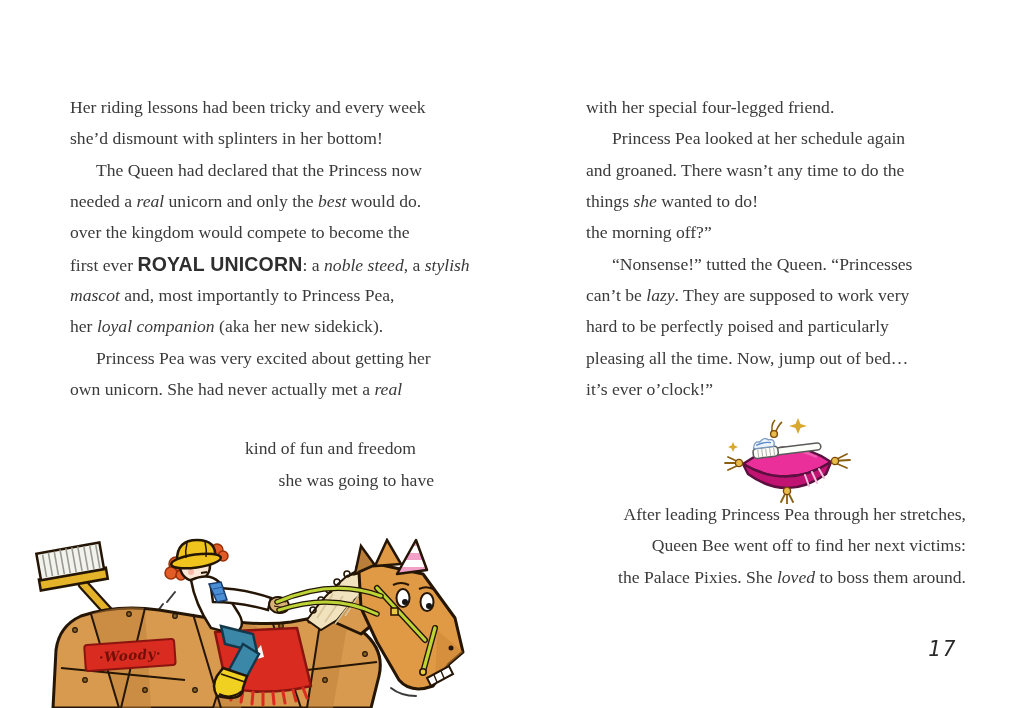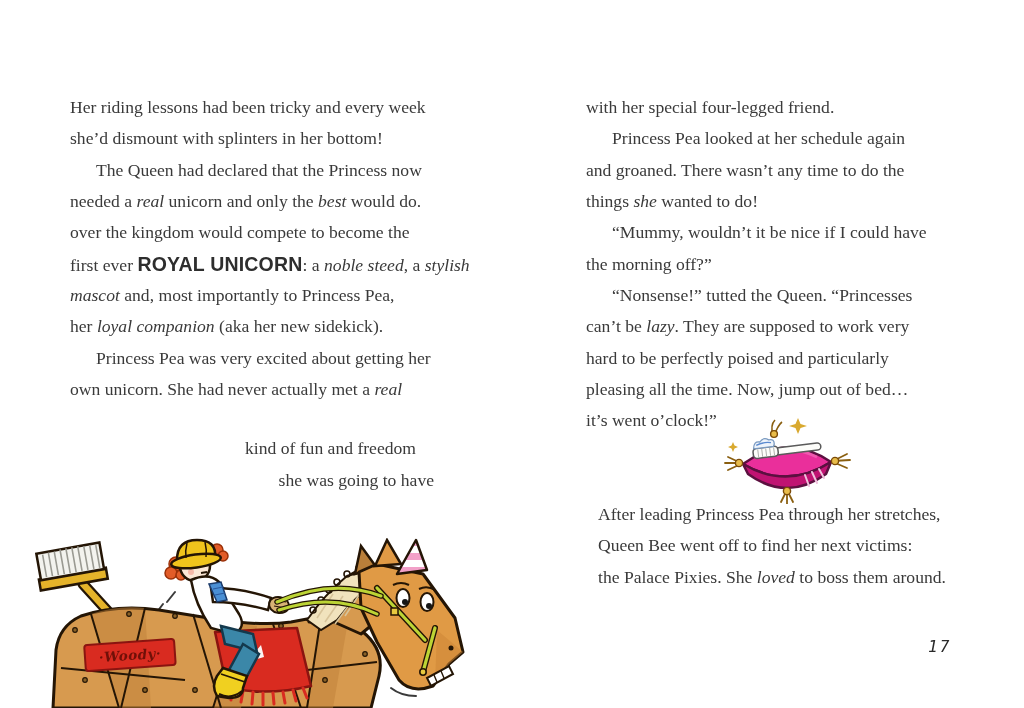--- a/index.html
+++ b/index.html
@@ -4,33 +4,33 @@
 <style>
   * { margin:0; padding:0; box-sizing:border-box; }
   html,body { width:1024px; height:708px; }
   body {
     position:relative; background:#ffffff; overflow:hidden;
     font-family:"Liberation Serif", serif; color:#3a3a3a;
   }
   .page-col { position:absolute; top:92px; width:368px; }
   #left-col  { left:70px; }
   #right-col { left:586px; }
-  #right-bottom { position:absolute; left:598px; top:499px; width:368px; }
+  #right-bottom { position:absolute; left:598px; top:499px; width:368px;text-align:right; }
   .line { height:31.35px; line-height:31.35px; font-size:17.6px; white-space:nowrap; }
   .line.indent { text-indent:26px; }
   .it { font-style:italic; }
   .display-caps {
     font-family:"Liberation Sans", sans-serif; font-weight:700; font-size:19.5px;
     letter-spacing:0.2px; display:inline-block; transform:scaleY(1.06);
     transform-origin:left 74%; color:#2e2e2e;
   }
   #page-number {
     position:absolute; left:928px; top:637px;
     font-family:"DejaVu Sans Mono", monospace; font-style:italic;
-    font-size:16px; letter-spacing:2px; color:#2a2a2a;
+    font-size:21px; letter-spacing:2px; color:#2a2a2a;
   }
   svg.illo { position:absolute; }
   #unicorn-illo { left:25px; top:538px; }
   #cushion-illo { left:697px; top:412px; }
 </style>
 </head>
 <body>
 
 <div id="spread">
 
@@ -47,27 +47,26 @@
       <div class="line"><span>own unicorn. She had never actually met a </span><span class="it">real</span></div>
       <div class="line" style="text-align: right; padding-right: 22px; margin-top: 28px;"><span>kind of fun and freedom</span></div>
       <div class="line" style="text-align: right; padding-right: 4px;"><span>she was going to have</span></div>
     </div>
 
   <div class="page-col" id="right-col">
       <div class="line"><span>with her special four-legged friend.</span></div>
       <div class="line indent"><span>Princess Pea looked at her schedule again</span></div>
       <div class="line"><span>and groaned. There wasn’t any time to do the</span></div>
       <div class="line"><span>things </span><span class="it">she</span><span> wanted to do!</span></div>
-      <div class="line indent"><span>“Mummy, wouldn’t it be nice if I could have</span></div>
       <div class="line"><span>the morning off?”</span></div>
       <div class="line indent"><span>“Nonsense!” tutted the Queen. “Princesses</span></div>
       <div class="line"><span>can’t be </span><span class="it">lazy</span><span>. They are supposed to work very</span></div>
       <div class="line"><span>hard to be perfectly poised and particularly</span></div>
       <div class="line"><span>pleasing all the time. Now, jump out of bed…</span></div>
-      <div class="line"><span>it’s went o’clock!”</span></div>
+      <div class="line"><span>it’s ever o’clock!”</span></div>
     </div>
 
   <div id="right-bottom">
       <div class="line"><span>After leading Princess Pea through her stretches,</span></div>
       <div class="line"><span>Queen Bee went off to find her next victims:</span></div>
       <div class="line"><span>the Palace Pixies. She </span><span class="it">loved</span><span> to boss them around.</span></div>
     </div>
 
   <svg id="unicorn-illo" class="illo" width="440" height="170" viewBox="0 0 440 170">
 

